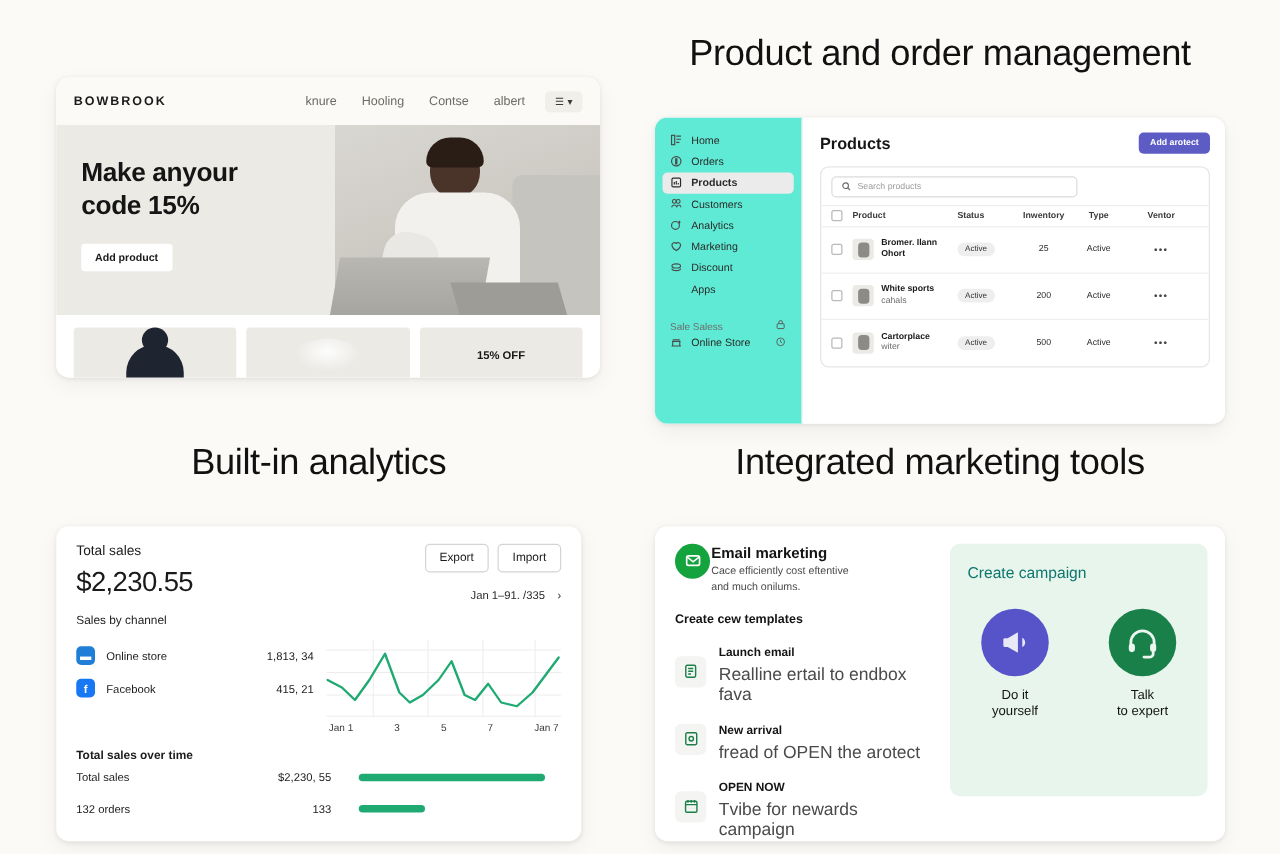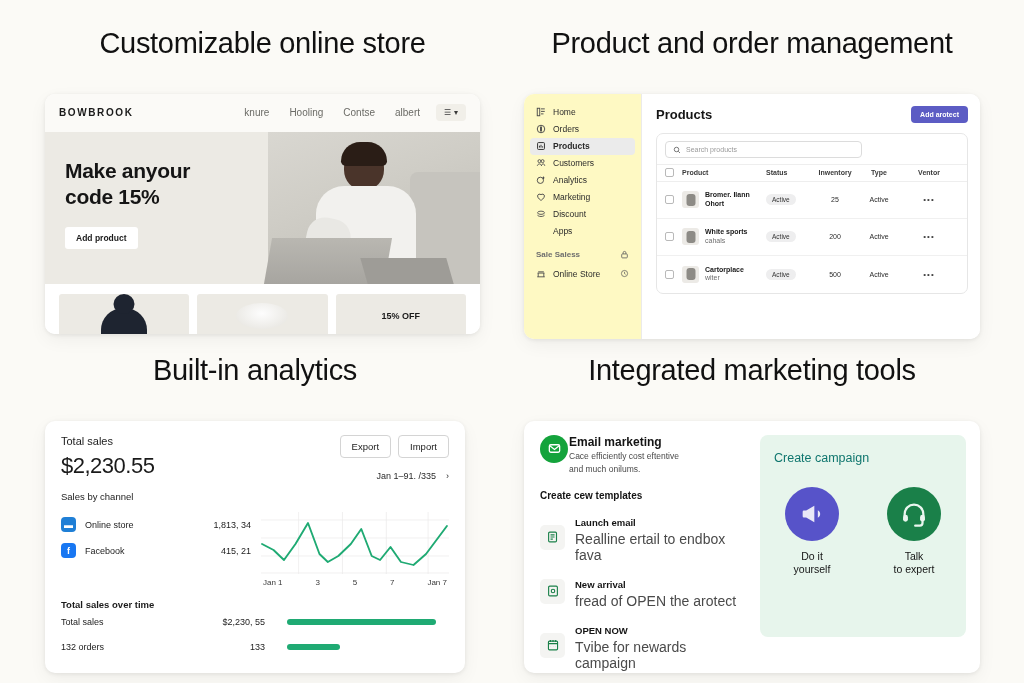--- a/index.html
+++ b/index.html
@@ -109,35 +109,35 @@
   }
   .tile-blob {
     width: 52px; height: 26px; border-radius: 50%;
     background: radial-gradient(ellipse at 50% 40%,#fdfdfd,#e4e2dc);
   }
 
   
   #q2 { left: 524px; top: 28px; width: 456px; }
   #q2 .card { height: 245px; margin-top: 34px; display: flex; }
   .admin-side {
-    width: 118px; background: #fef9c3; border-right: 1px solid #ebeaea;
+    width: 118px; background: #5eead4; border-right: 1px solid #ebeaea;
     padding: 10px 0 0 0; display: flex; flex-direction: column;
   }
   .nav-item {
     display: flex; align-items: center; gap: 7px; height: 17px;
     margin: 0 6px; padding: 0 6px; border-radius: 4px;
     font-size: 8.5px; color: #2b2b2b;
   }
   .nav-item.active { background: #ebebeb; font-weight: 600; }
   .nav-ico { width: 10px; height: 10px; flex: 0 0 10px; color: #4a4a4a; }
   .nav-ico svg { display: block; width: 10px; height: 10px; }
   .nav-gap { height: 10px; }
   .side-sec {
-    display: flex; align-items: flex-start; height: 16px; margin: 0 12px;
-    font-size: 8px; color: #6d6d6d; font-weight: bold;
+    display: flex; align-items: flex-end; height: 16px; margin: 0 12px;
+    font-size: 8px; color: #6d6d6d;
   }
   .side-sec .rt { margin-left: auto; color: #5a5a5a; }
   .admin-main { flex: 1; padding: 12px 12px 0 14px; background: #fff; }
   .admin-top { display: flex; align-items: center; }
   .admin-title { font-size: 13px; font-weight: 600; color: #161616; }
   .add-btn {
     margin-left: auto; background: #5c5cc4; color: #fff; font-size: 7px;
     font-weight: 600; padding: 5px 9px; border-radius: 4px;
   }
   .tbl-wrap {
@@ -258,21 +258,20 @@
     display: flex; align-items: center; justify-content: center;
   }
   .cc-lbl { font-size: 10.5px; color: #141414; margin-top: 9px; line-height: 1.25; }
 </style>
 </head>
 <body>
 
 <div class="page">
 
   <div class="quad" id="q1">
-    <div class="sec-title">Customizable online store</div>
     <div class="card">
 
       <div class="store-nav">
         <div class="brand">BOWBROOK</div>
         <div class="store-links">
           <span>knure</span>
           <span>Hooling</span>
           <span>Contse</span>
           <span>albert</span>
         </div>

